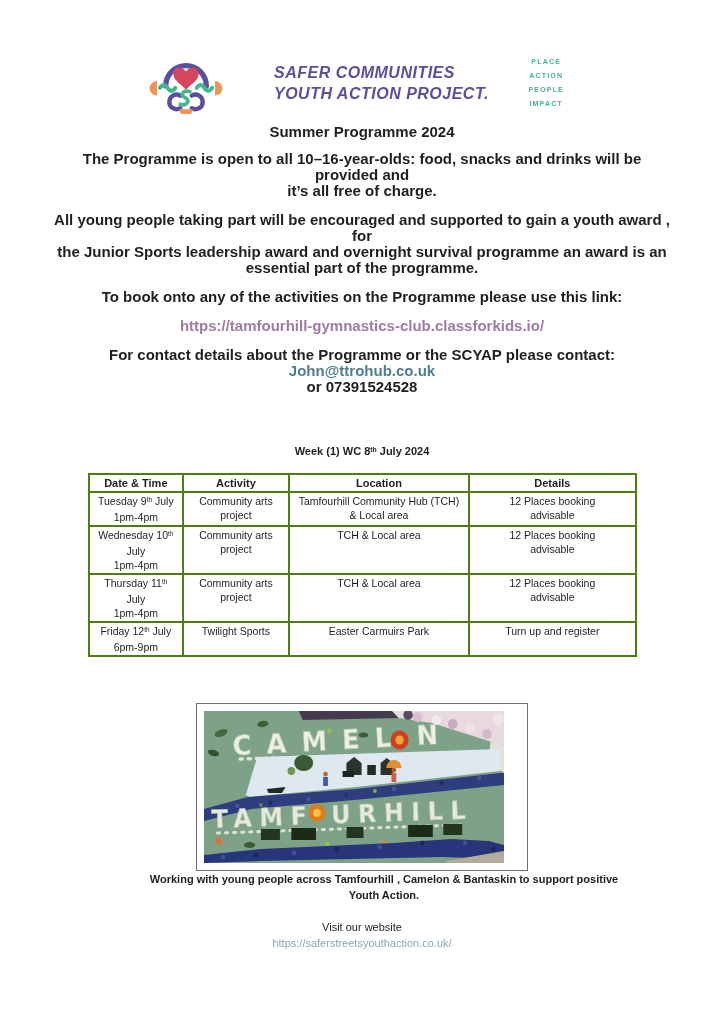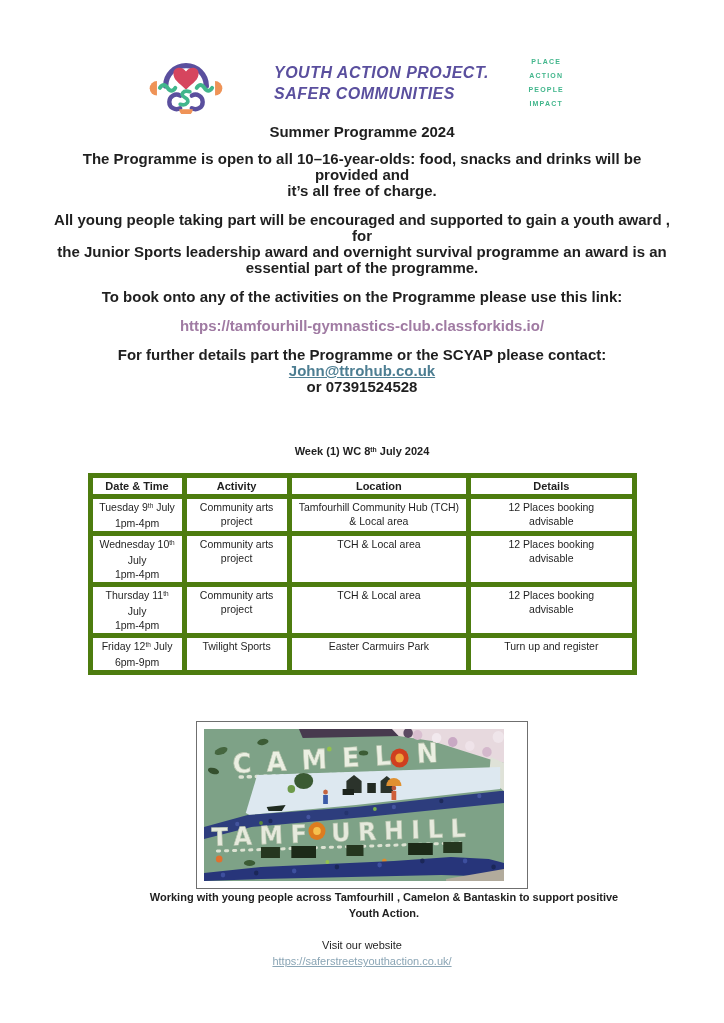--- a/index.html
+++ b/index.html
@@ -24,31 +24,31 @@
     margin-left:auto; margin-right:160px;
     text-align:center;
     font-size:7px; font-weight:bold; letter-spacing:1.2px;
     line-height:2.0;
   }
   
   .content { width:620px; margin:0 auto; text-align:center; font-size:15px; line-height:16px; }
   .content .para { margin:0 0 13px; font-weight:bold; }
   .intro-title { margin:10px 0 11px; font-weight:bold; }
   a.doc-link { text-decoration:none; cursor:pointer; }
-  a.doc-link.underlined { text-decoration:underline; }
+  a.doc-link.underlined { }
   .phone-line { display:block; font-weight:bold; }
   
   .week-heading { margin:48px 0 0; font-weight:bold; font-size:11px; text-align:center; line-height:16px; }
   table.schedule {
     border-collapse:collapse; table-layout:fixed;
     width:549px; margin:12px auto 0;
     font-size:10.5px; line-height:14px;
   }
   table.schedule th, table.schedule td {
-    border:5px solid #4d7c0f; padding:1px 3px; text-align:center; overflow:hidden;
+    border:2px solid #4d7c0f; padding:1px 3px; text-align:center; overflow:hidden;
   }
   table.schedule th { font-size:11px; font-weight:bold; vertical-align:middle; }
   table.schedule td { vertical-align:top; }
   sup { font-size:0.62em; vertical-align:baseline; position:relative; top:-0.45em; }
   
   .mural-frame {
     width:316px; margin:46px auto 0;
     border:1px solid #6f6f6f; padding:7px; background:#ffffff;
   }
   .mural-frame svg { display:block; }
@@ -71,41 +71,41 @@
       <path d="M11 37 q4 -6 8 0 q4 6 8 0" stroke="#42b68c" stroke-width="4" fill="none" stroke-linecap="round"></path>
       <path d="M49 37 q4 -6 8 0 q4 6 8 0" stroke="#42b68c" stroke-width="4" fill="none" stroke-linecap="round"></path>
       <path d="M8 30 A7.5 7.5 0 0 0 8 45 Z" fill="#ef9357"></path>
       <path d="M68 30 A7.5 7.5 0 0 1 68 45 Z" fill="#ef9357"></path>
       <path d="M32 45 A7.5 7.5 0 1 0 32 58" stroke="#5a4f9e" stroke-width="4.5" fill="none" stroke-linecap="round"></path>
       <path d="M44 45 A7.5 7.5 0 1 1 44 58" stroke="#5a4f9e" stroke-width="4.5" fill="none" stroke-linecap="round"></path>
       <path d="M42 41 c-7 -2 -11 3 -5 6 c6 3 2 9 -5 7" stroke="#42b68c" stroke-width="3.8" fill="none" stroke-linecap="round"></path>
       <path d="M31 59 A7 7 0 0 0 45 59 Z" fill="#ef9357"></path>
     </svg>
     <div class="logo-text" style="color:#5a4f9e">
+      <div>SAFER COMMUNITIES</div>
       <div>YOUTH ACTION PROJECT.</div>
-      <div>SAFER COMMUNITIES</div>
     </div>
     <div class="tagline" style="color:#42b68c">
       <div>PLACE</div>
       <div>ACTION</div>
       <div>PEOPLE</div>
       <div>IMPACT</div>
     </div>
   </div>
 
   <div class="content">
     <p class="intro-title">Summer Programme 2024</p>
     <p class="para">The Programme is open to all 10–16-year-olds: food, snacks and drinks will be provided and<br>it’s all free of charge.</p>
     <p class="para">All young people taking part will be encouraged and supported to gain a youth award , for<br>the Junior Sports leadership award and overnight survival programme an award is an<br>essential part of the programme.</p>
     <p class="para">To book onto any of the activities on the Programme please use this link:</p>
     <p class="para">
       <a class="doc-link" style="color:#a07ba3; font-weight:bold">https://tamfourhill-gymnastics-club.classforkids.io/</a>
     </p>
     <p class="para">
-      <span>For further details part the Programme or the SCYAP please contact:</span>
+      <span>For contact details about the Programme or the SCYAP please contact:</span>
       <a class="doc-link underlined" style="color:#4d7e92; font-weight:bold">John@ttrohub.co.uk</a>
       <span class="phone-line">or 07391524528</span>
     </p>
   </div>
 
   <p class="week-heading">Week (1) WC 8<sup>th</sup> July 2024</p>
   <table class="schedule">
       <colgroup>
         <col style="width: 17.3%;">
         <col style="width: 19.3%;">

